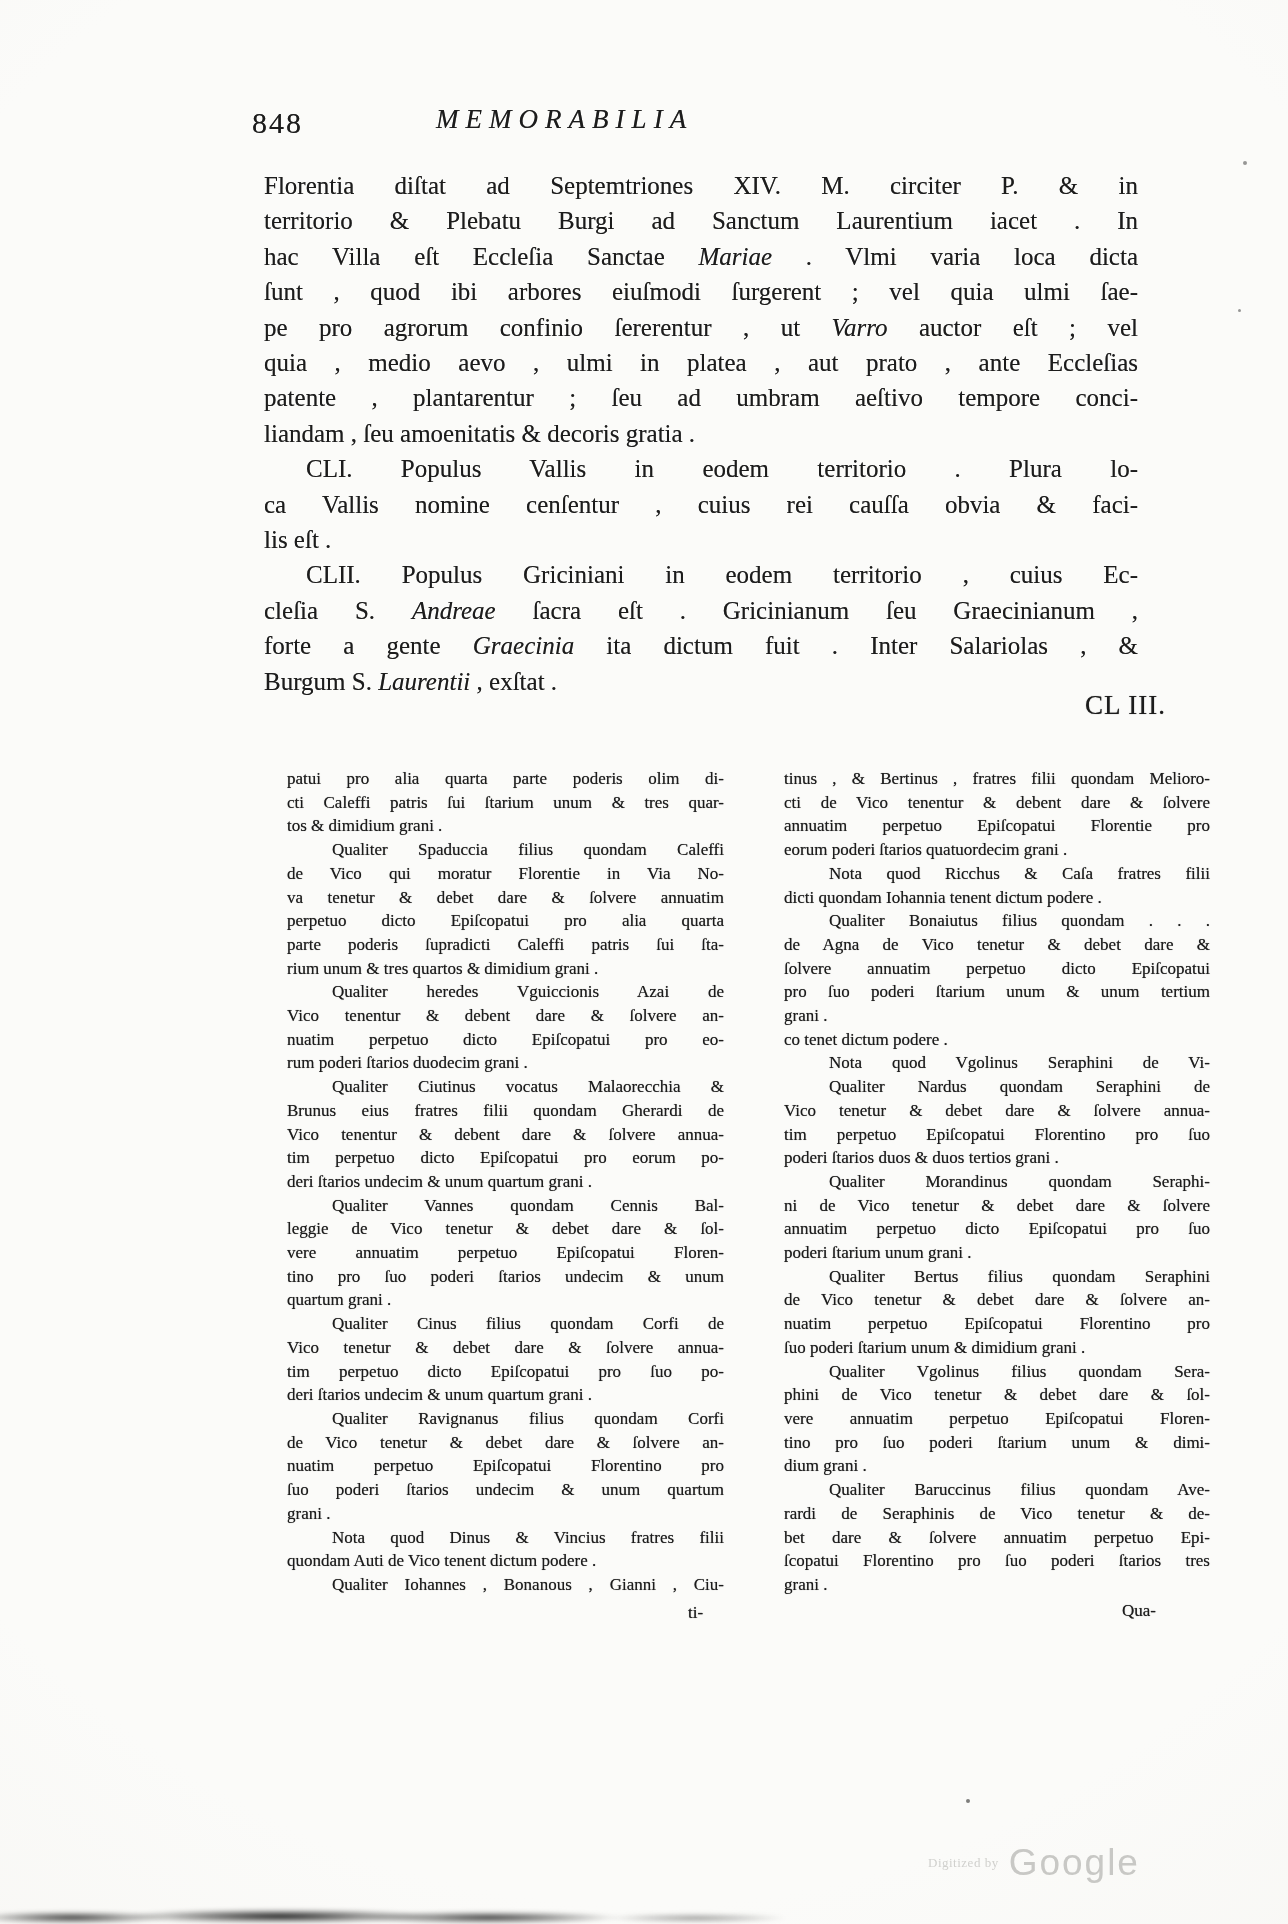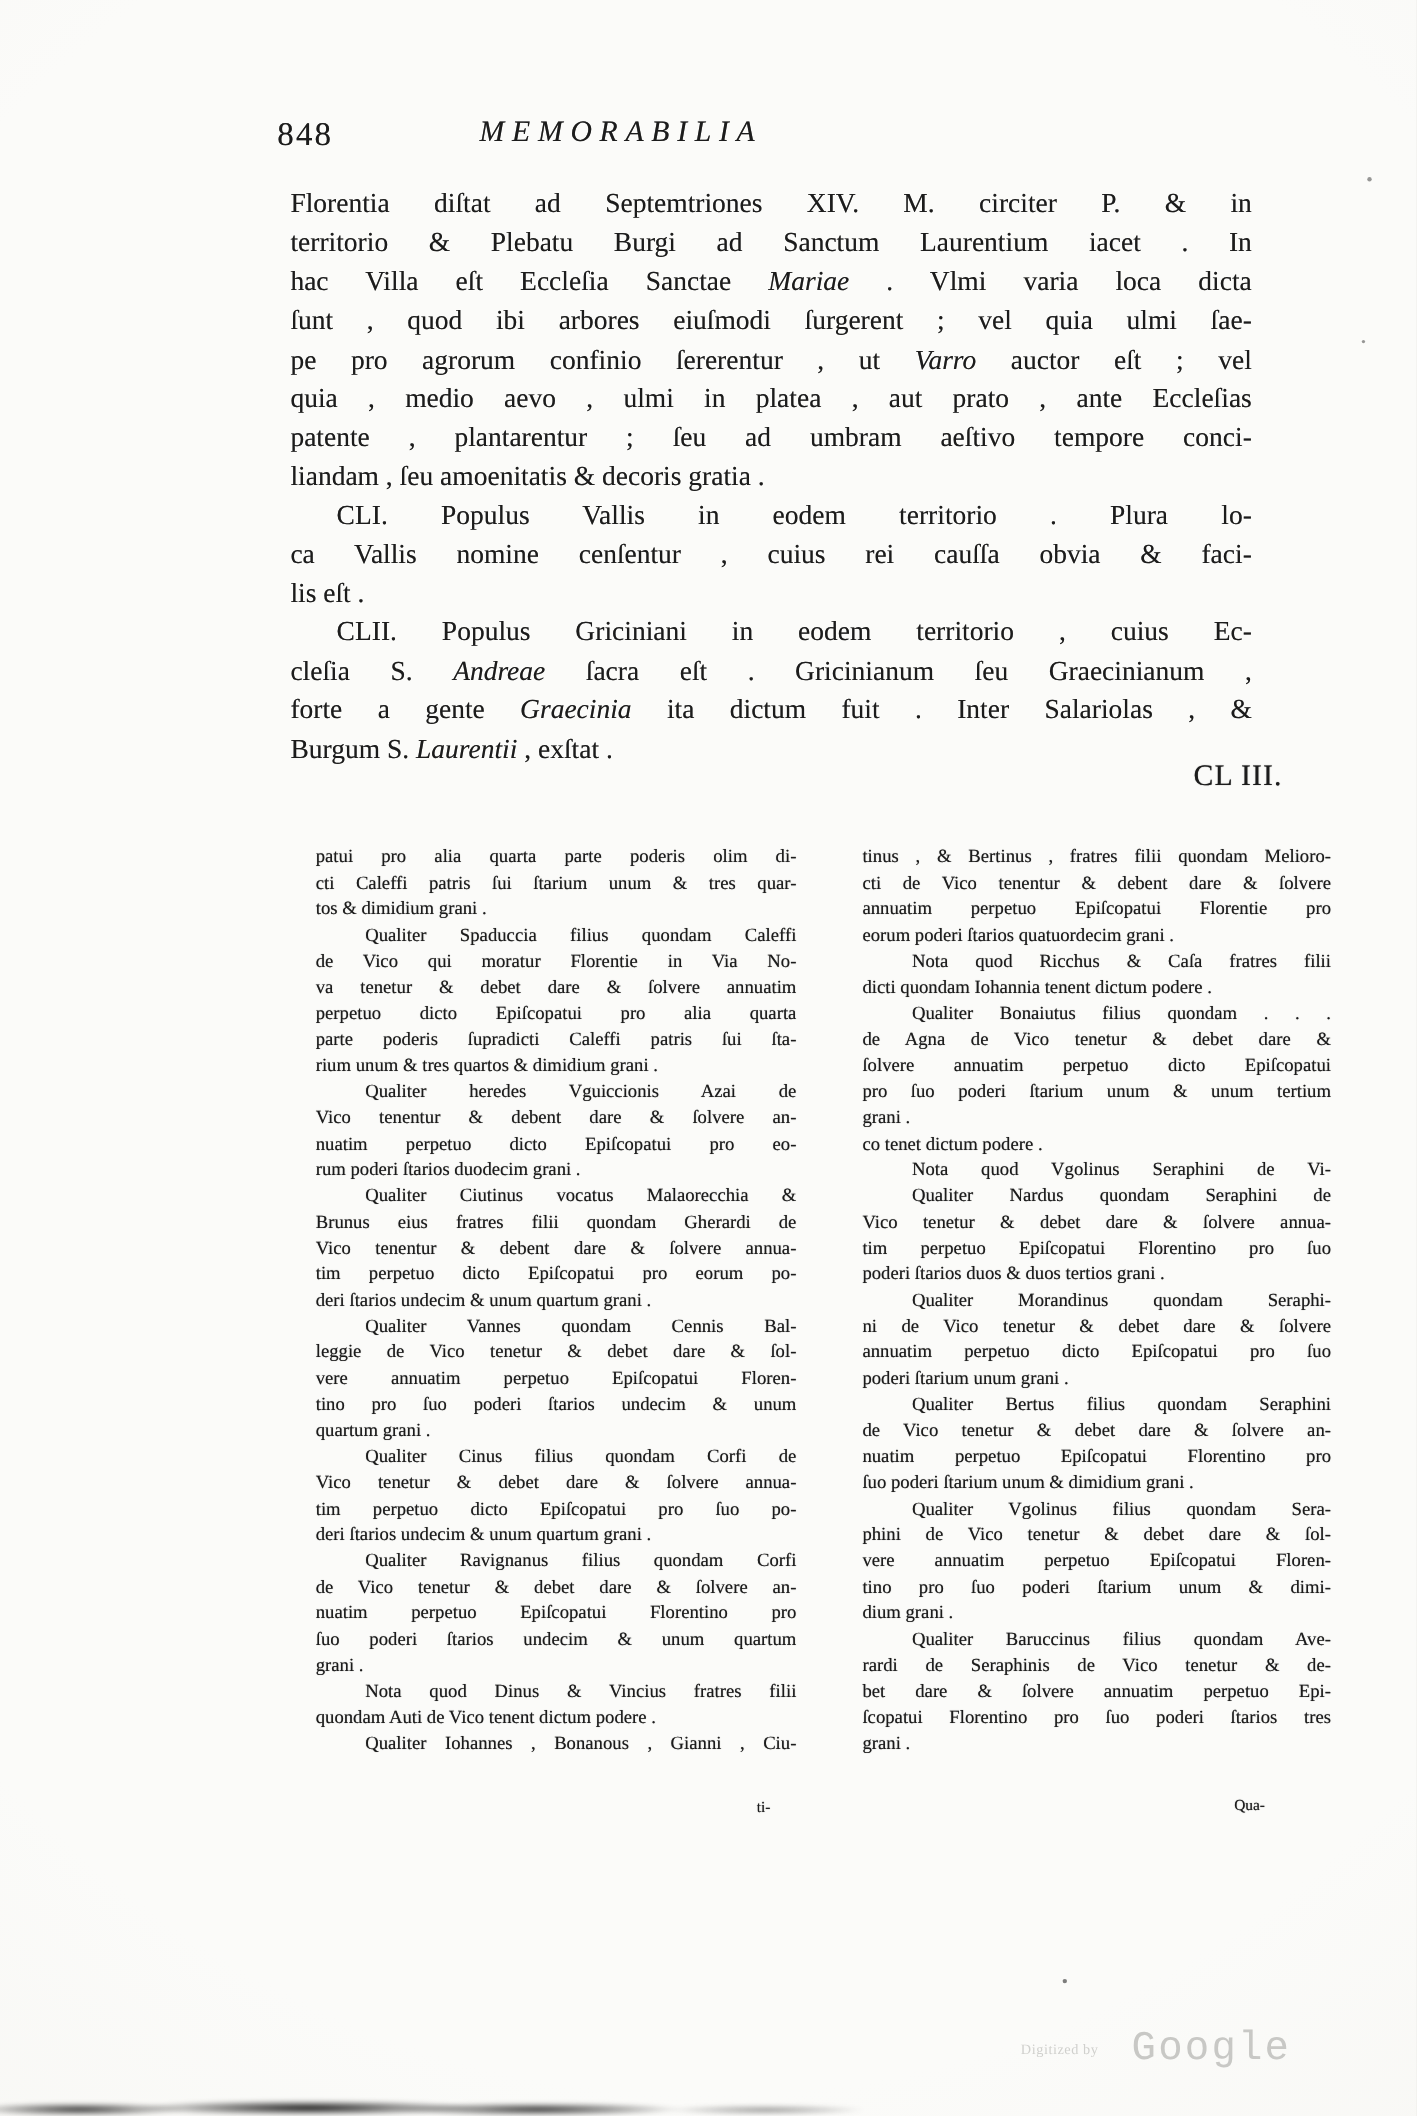--- a/index.html
+++ b/index.html
@@ -52,34 +52,33 @@
   .col{
     top:767px;
     font-size:17px;line-height:23.7px;
     text-shadow:0 0 0.7px rgba(22,22,22,.65);
   }
   .col .para.indent .line.first{text-indent:45px;}
   .col.leftcol{left:287px;width:437px;}
   .col.rightcol{left:784px;width:426px;}
   .catch{
     position:absolute;
-    font-size:14px;
+    font-size:17px;
     text-shadow:0 0 0.8px rgba(22,22,22,.7);
-    margin-top:33px;
   }
   .catch.cleft{left:688px;top:1603px;}
   .catch.cright{left:1122px;top:1601px;}
   .watermark{
     position:absolute;left:928px;top:1842px;
     display:flex;align-items:center;gap:10px;
     filter:blur(0.4px);
     white-space:nowrap;
   }
   .wm-prefix{font-size:13px;color:#d0d0cd;letter-spacing:0.5px;}
-  .wm-brand{font-size:37px;color:var(--wm);letter-spacing:2px;font-family:Liberation Mono, monospace;margin-left:20px;}
+  .wm-brand{font-size:37px;color:var(--wm);letter-spacing:2px;font-family:Liberation Sans, sans-serif;}
   .scan-smudge{
     position:absolute;left:-8px;bottom:-4px;width:800px;height:26px;
     background:
       radial-gradient(ellipse 140px 9px at 10% 60%, rgba(15,15,15,.8), transparent 70%),
       radial-gradient(ellipse 220px 10px at 36% 55%, rgba(8,8,8,.92), transparent 72%),
       radial-gradient(ellipse 190px 9px at 62% 60%, rgba(18,18,18,.82), transparent 70%),
       radial-gradient(ellipse 130px 7px at 88% 62%, rgba(45,45,45,.45), transparent 70%);
     filter:blur(2px);
   }
   .speck{position:absolute;border-radius:50%;background:rgba(0,0,0,.4);}

